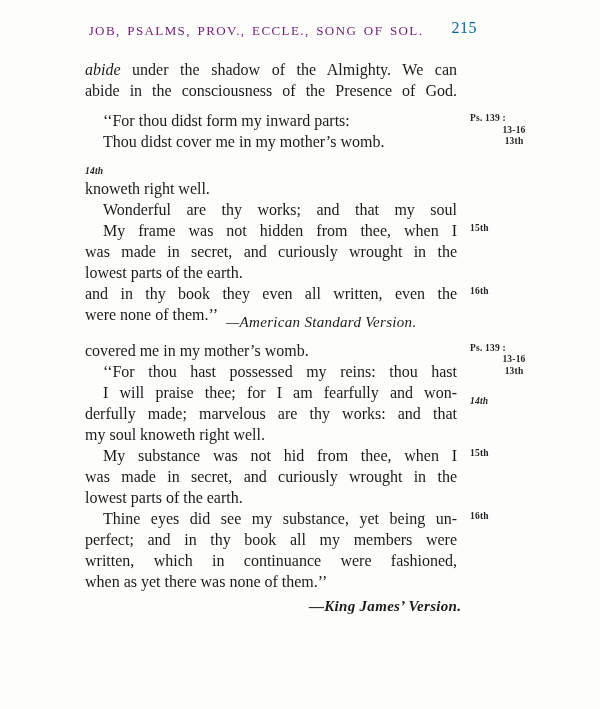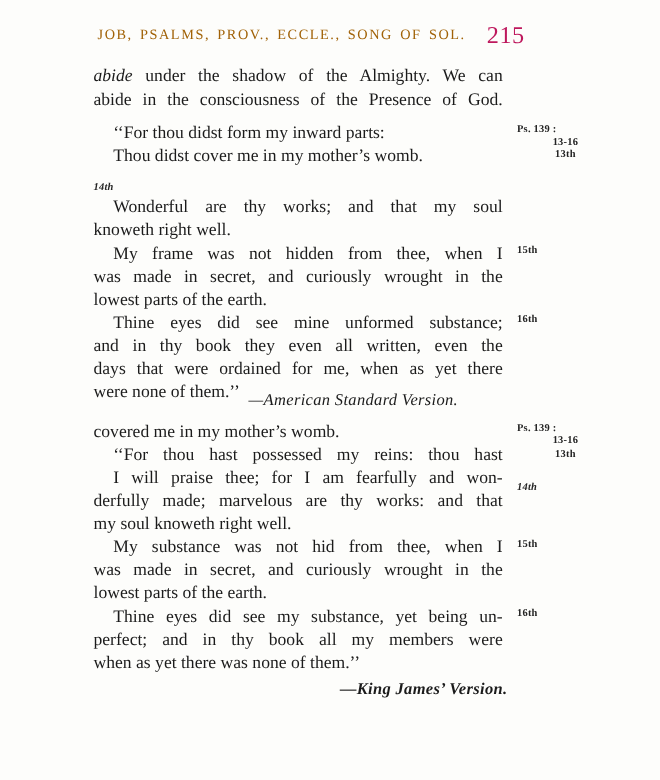--- a/index.html
+++ b/index.html
@@ -27,29 +27,29 @@
   .runhead-title {
     position: absolute;
     left: 0;
     right: 40px;
     top: 2px;
     text-align: center;
     font-size: 13px;
     letter-spacing: 1.4px;
     word-spacing: 2px;
     white-space: nowrap;
-    color: #a16207;
+    color: #701a75;
   }
   .runhead-page {
     position: absolute;
     right: -10px;
     top: -2px;
-    font-size: 22px;
+    font-size: 16px;
     letter-spacing: 0.5px;
-    color: #be185d;
+    color: #0369a1;
   }
   
   .intro {
     margin-top: 18px;
     width: 372px;
     font-family: Liberation Serif, serif;
   }
   .line {
     font-size: 16px;
     line-height: 21px;
@@ -134,42 +134,40 @@
     </div>
 
     <div class="verse">
       <div class="vnote offset">
         <div>14th</div>
       </div>
     </div>
 
     <div class="verse">
       <div>
+        <div class="line">knoweth right well.</div>
         <div class="line ind j">Wonderful are thy works; and that my soul</div>
-        <div class="line">knoweth right well.</div>
       </div>
       <div class="vnote"></div>
     </div>
 
     <div class="verse">
       <div>
         <div class="line ind j">My frame was not hidden from thee, when I</div>
         <div class="line j">was made in secret, and curiously wrought in the</div>
         <div class="line">lowest parts of the earth.</div>
       </div>
       <div class="vnote">
         <div>15th</div>
       </div>
     </div>
 
     <div class="verse">
       <div>
-        <div class="line ind j">Thine eyes did see mine unformed substance;</div>
         <div class="line j">and in thy book they even all written, even the</div>
-        <div class="line j">days that were ordained for me, when as yet there</div>
         <div class="line"><span>were none of them.’’</span><span class="attr-inline">—American Standard Version.</span></div>
       </div>
       <div class="vnote">
         <div>16th</div>
       </div>
     </div>
 
   </div>
 
   <div class="quote second">
@@ -205,20 +203,21 @@
       </div>
       <div class="vnote">
         <div>15th</div>
       </div>
     </div>
 
     <div class="verse">
       <div>
         <div class="line ind j">Thine eyes did see my substance, yet being un-</div>
         <div class="line j">perfect; and in thy book all my members were</div>
+        <div class="line j">written, which in continuance were fashioned,</div>
         <div class="line">when as yet there was none of them.’’</div>
       </div>
       <div class="vnote">
         <div>16th</div>
       </div>
     </div>
 
     <div class="attr-line">—King James’ Version.</div>
 
   </div>

